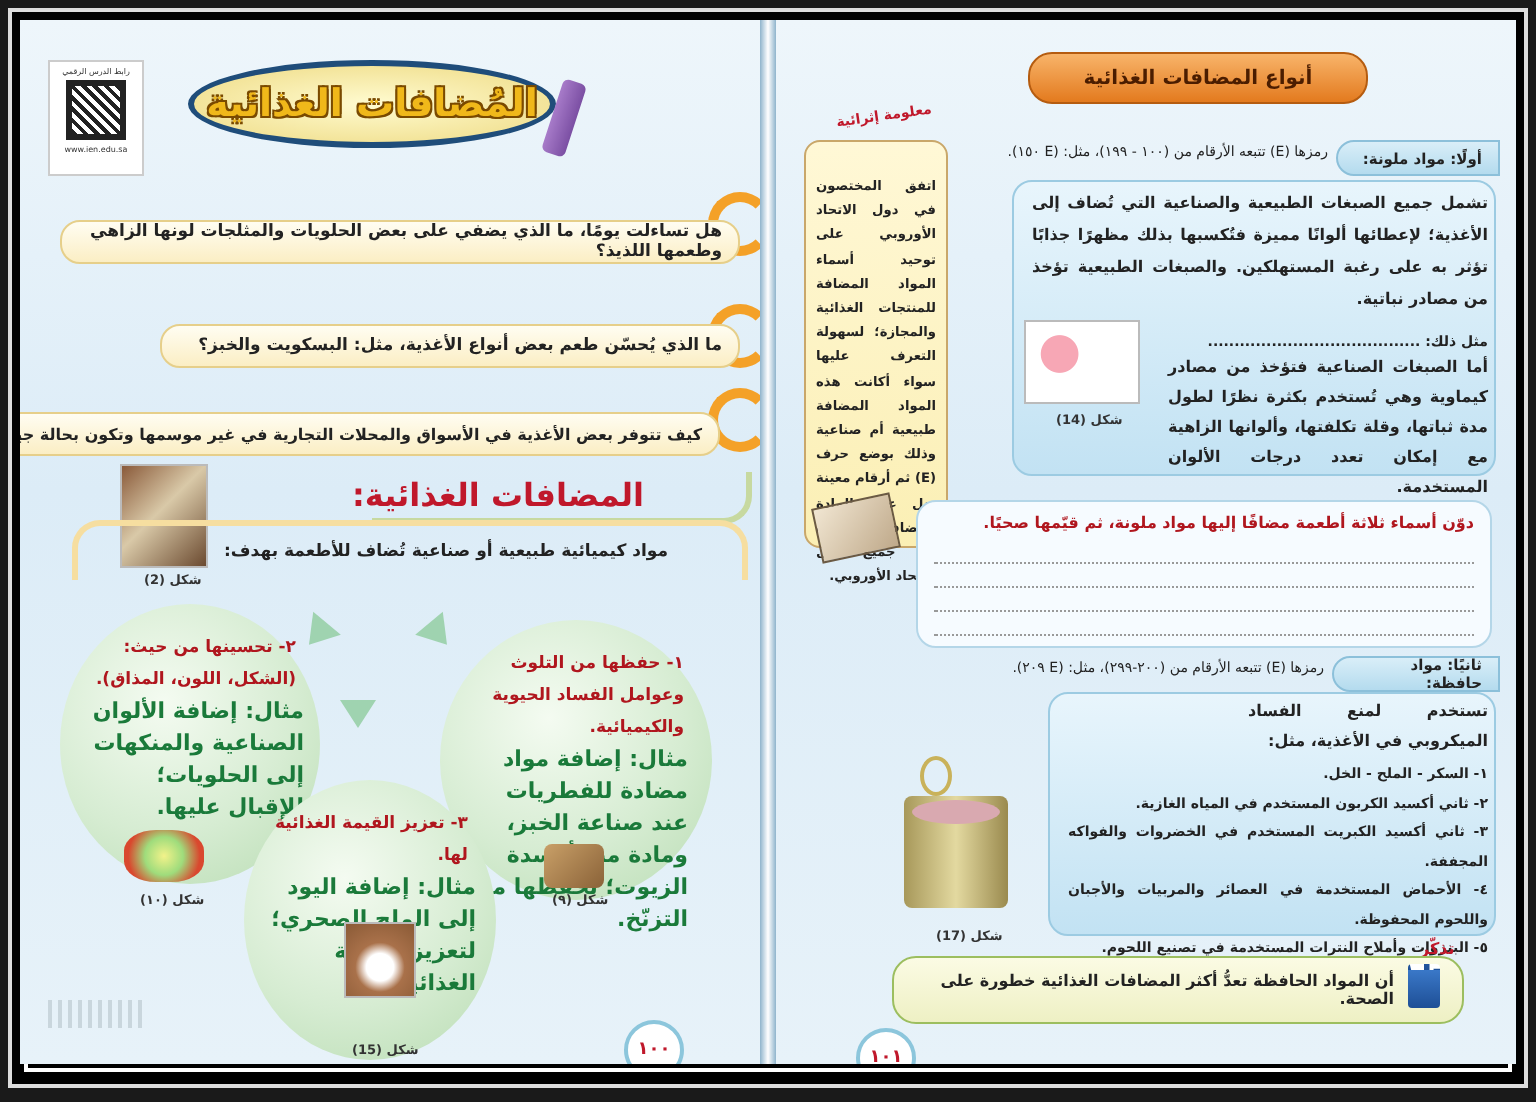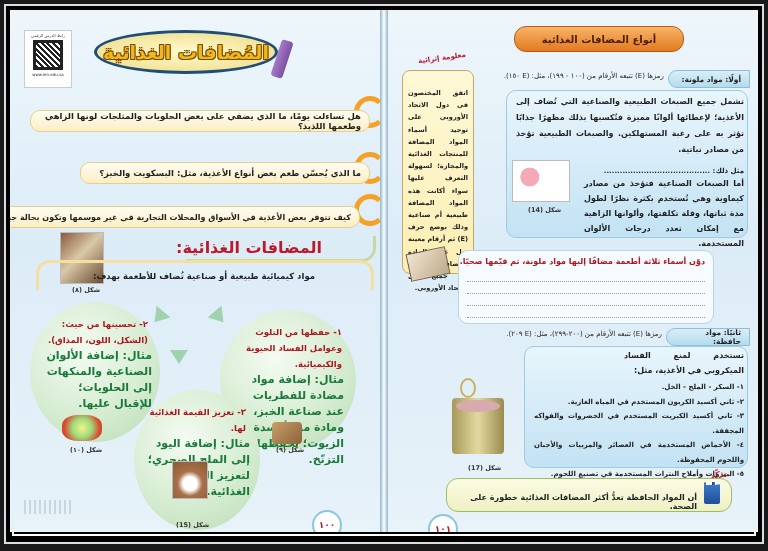--- a/index.html
+++ b/index.html
@@ -20,43 +20,43 @@
 .concepts{left:280px;top:27px;width:82px;height:42px;background:#fff;border:1px solid #c9c9c9;border-radius:4px;padding:3px 4px;font-size:6.5px;line-height:9px}
 .concepts .h{color:#c0182b;font-weight:bold}
 .concepts .i{color:#333}
 .pencil{left:266px;top:30px;width:12px;height:38px;background:linear-gradient(90deg,#a77bc9,#7b4fa3);border-radius:3px;transform:rotate(18deg)}
 .q-swirl{width:34px;height:32px}
 .q-swirl::before{content:"";position:absolute;left:4px;top:4px;width:22px;height:22px;border-radius:50%;border:5px solid #f4a128;border-right-color:transparent}
 .q{height:22px;background:linear-gradient(180deg,#fffdf2,#fbeec4);border:1px solid #e6cf8a;border-radius:10px;font-size:8.5px;font-weight:bold;color:#222;display:flex;align-items:center;padding:0 8px}
 .sec-title{left:180px;top:228px;font-size:16px;font-weight:bold;color:#c0182b}
 .sec-line{left:176px;top:226px;width:190px;height:26px;border-right:3px solid #c7d9a0;border-bottom:3px solid #c7d9a0;border-radius:0 0 14px 0}
 .def-box{left:26px;top:250px;width:338px;height:30px;border:3px solid #f6dea0;border-bottom:none;border-radius:14px 14px 0 0}
-.def-text{left:40px;top:261px;width:316px;font-size:8.5px;font-weight:bold;color:#222;text-align:center}
+.def-text{left:40px;top:261px;width:316px;font-size:8.5px;font-weight:bold;color:#222;text-align:right}
 .can-img{left:50px;top:222px;width:44px;height:52px;background:linear-gradient(135deg,#8a5a3a,#d9c9a8 45%,#6b4a30);border:1px solid #aaa}
 .fig{font-size:6.5px;font-weight:bold;color:#333}
 .circle{border-radius:50%;background:radial-gradient(circle at 40% 35%,#f4fbf1 0%,#d6ecd2 55%,#b8dcb2 100%);text-align:right;padding-top:14px}
 .circle .h{font-size:8.5px;font-weight:bold;color:#b0161e;line-height:16px}
 .circle .b{font-size:11px;font-weight:bold;color:#1a7a3a;line-height:16px}
 .arrow{width:0;height:0;border-left:9px solid transparent;border-right:9px solid transparent;border-top:14px solid #9fd3b0}
 .photo{border:1px solid #bbb}
 .pgnum{width:30px;height:30px;border-radius:50%;border:2px solid #8cc6dc;background:#fff;color:#c0182b;font-size:9px;font-weight:bold;display:flex;align-items:center;justify-content:center;direction:ltr}
 .logo-dots{left:14px;top:490px;width:50px;height:14px;background:repeating-linear-gradient(90deg,#c9d6dd 0 2px,transparent 2px 5px)}
 
 .r-title{left:126px;top:16px;width:170px;height:26px;border-radius:12px;background:linear-gradient(180deg,#f8b46a,#e37a1e);border:1px solid #b55c10;display:flex;align-items:center;justify-content:center;color:#4b1d00;font-size:10px;font-weight:bold}
 .tab-pill{height:18px;border-radius:10px 0 0 10px;background:linear-gradient(180deg,#d9eef8,#b4dbee);border:1px solid #8cc0da;font-size:7.5px;font-weight:bold;color:#222;display:flex;align-items:center;padding:0 8px}
 .code-note{font-size:7px;color:#222;direction:rtl}
 .blue-panel{background:linear-gradient(180deg,#e8f5fc,#c2e2f3);border:1px solid #9ccbe2;border-radius:10px}
 .body{font-size:8px;font-weight:bold;color:#222;line-height:15.5px;text-align:justify}
 .side-note{left:14px;top:60px;width:72px;height:204px;background:linear-gradient(180deg,#fff8d6,#fbefb4);border:1px solid #c9a76a;border-radius:8px;padding:16px 5px 4px;font-size:6.6px;font-weight:bold;color:#222;line-height:12.2px;text-align:justify}
 .side-label{left:30px;top:44px;font-size:7px;font-weight:bold;color:#c0182b;line-height:9px;text-align:center;transform:rotate(-8deg)}
 .activity{left:16px;top:236px;width:56px;height:40px}
-.act-box{left:70px;top:240px;width:256px;height:74px;background:#f6fbff;border:1px solid #b4d6e8;border-radius:10px}
+.act-box{left:70px;top:240px;width:288px;height:74px;background:#f6fbff;border:1px solid #b4d6e8;border-radius:10px}
 .act-q{font-size:8px;font-weight:bold;color:#b0161e}
 .dot-line{border-bottom:1px dotted #999;height:1px}
-.remember{left:58px;top:468px;width:286px;height:34px;background:linear-gradient(180deg,#fbfbe4,#eef0c4);border:1px solid #9cbe5f;border-radius:12px;display:flex;align-items:flex-end;padding:0 34px 0 8px;font-size:8px;font-weight:bold;color:#222}
+.remember{left:58px;top:468px;width:286px;height:34px;background:linear-gradient(180deg,#fbfbe4,#eef0c4);border:1px solid #9cbe5f;border-radius:12px;display:flex;align-items:center;padding:0 34px 0 8px;font-size:8px;font-weight:bold;color:#222}
 .remember-lbl{left:322px;top:460px;font-size:8px;font-weight:bold;color:#c0182b}
 .notebook{left:316px;top:472px;width:16px;height:22px;background:linear-gradient(180deg,#3a78c8,#1e4f96);border-radius:2px;border-top:3px dashed #fff}
 .can2{left:60px;top:358px;width:60px;height:90px}
 </style>
 </head>
 <body>
 
 <div class="frame">
   <div class="frame-inner"></div>
 </div>
@@ -78,21 +78,21 @@
   <div class="abs q-swirl" style="left:340px;top:82px"></div>
   <div class="abs q" style="right:10px;top:100px;width:340px">هل تساءلت يومًا، ما الذي يضفي على بعض الحلويات والمثلجات لونها الزاهي وطعمها اللذيذ؟</div>
 
   <div class="abs q-swirl" style="left:340px;top:138px"></div>
   <div class="abs q" style="right:10px;top:152px;width:290px">ما الذي يُحسّن طعم بعض أنواع الأغذية، مثل: البسكويت والخبز؟</div>
 
   <div class="abs q-swirl" style="left:340px;top:180px"></div>
   <div class="abs q" style="right:20px;top:196px;width:378px;font-size:8px">كيف تتوفر بعض الأغذية في الأسواق والمحلات التجارية في غير موسمها وتكون بحالة جيدة؟</div>
 
   <div class="abs can-img photo"></div>
-  <div class="abs fig" style="left:62px;top:276px">شكل (٨)</div>
+  <div class="abs fig" style="left:62px;top:276px">شكل (2)</div>
 
   <div class="abs sec-line"></div>
   <div class="abs sec-title" style="right:58px;left:auto">المضافات الغذائية:</div>
   <div class="abs def-box"></div>
   <div class="abs def-text" style="right:46px;left:auto;width:260px">مواد كيميائية طبيعية أو صناعية تُضاف للأطعمة بهدف:</div>
 
   <div class="abs arrow" style="left:140px;top:300px;transform:rotate(40deg)"></div>
   <div class="abs arrow" style="left:160px;top:340px;transform:rotate(0deg)"></div>
   <div class="abs arrow" style="left:200px;top:300px;transform:rotate(-40deg)"></div>
 
@@ -103,21 +103,21 @@
   <div class="abs photo" style="left:262px;top:412px;width:30px;height:22px;background:linear-gradient(135deg,#c9a068,#8a6238);border:none;border-radius:4px"></div>
   <div class="abs fig" style="left:266px;top:436px">شكل (٩)</div>
 
   <div class="abs circle" style="left:20px;top:292px;width:130px;height:140px">
     <div class="h" style="padding:0 12px">٢- تحسينها من حيث: (الشكل، اللون، المذاق).</div>
     <div class="b" style="padding:0 8px">مثال: إضافة الألوان الصناعية والمنكهات إلى الحلويات؛ للإقبال عليها.</div>
   </div>
   <div class="abs photo" style="left:52px;top:405px;width:40px;height:26px;background:radial-gradient(circle,#f2f28a 0%,#9fdc7c 40%,#d9482e 75%);border:none;border-radius:40%"></div>
   <div class="abs fig" style="left:60px;top:436px">شكل (١٠)</div>
 
-  <div class="abs circle" style="left:124px;top:380px;width:126px;height:140px">
+  <div class="abs circle" style="left:112px;top:380px;width:126px;height:140px">
     <div class="h" style="padding:0 14px">٣- تعزيز القيمة الغذائية لها.</div>
     <div class="b" style="padding:0 10px">مثال: إضافة اليود إلى الملح الصحري؛ لتعزيز القيمة الغذائية.</div>
   </div>
   <div class="abs photo" style="left:162px;top:451px;width:36px;height:38px;background:radial-gradient(circle at 50% 60%,#fff 0 25%,#a9714a 45%,#8a5a36 100%)"></div>
   <div class="abs fig" style="left:166px;top:511px">شكل (15)</div>
 
   <div class="abs logo-dots"></div>
   <div class="abs pgnum" style="left:302px;top:500px">١٠٠</div>
 </div>
 

